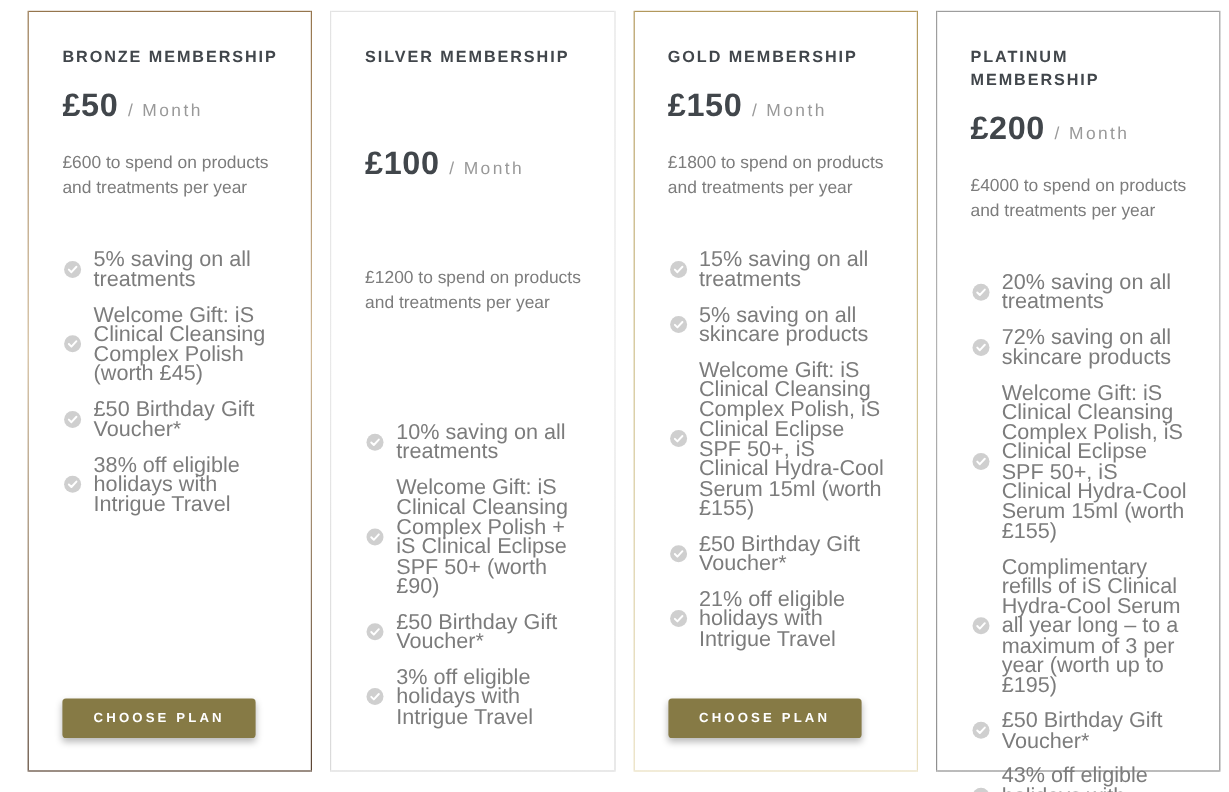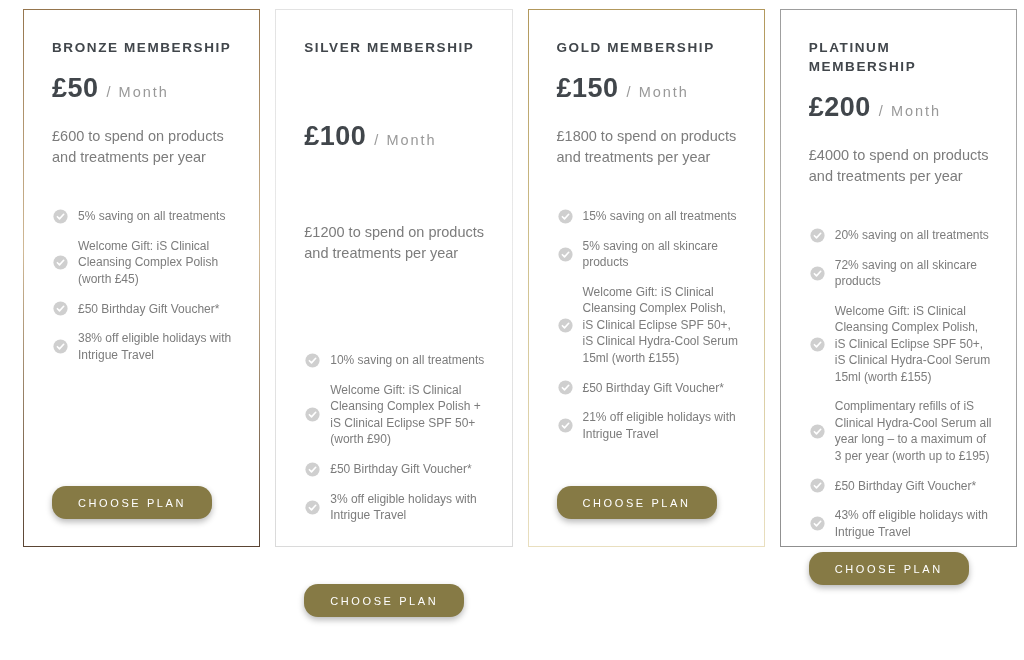--- a/index.html
+++ b/index.html
@@ -13,21 +13,21 @@
     overflow: hidden;
   }
   .cards {
     display: flex;
     gap: 15px;
     padding: 9px 7px 0 23px;
     align-items: flex-start;
   }
   .card {
     flex: 1 1 0;
-    height: 538px;
+    height: 634px;
     background: var(--card-bg, #ffffff);
     border: 1px solid #cccccc;
     border-image-slice: 1;
     padding: 29px 24px 27px 28px;
     display: flex;
     flex-direction: column;
   }
   .title {
     margin: 0 0 15px 0;
     font-size: 13.5px;
@@ -65,43 +65,43 @@
     margin: 0 0 12px 0;
     padding: 0;
     display: flex;
     flex-direction: column;
     gap: 13px;
   }
   .feature {
     display: flex;
     align-items: center;
     gap: 9px;
-    font-size: 12px;
+    font-size: 18px;
     line-height: 16.5px;
     color: var(--body, #7c7c7c);
   }
   .check {
     flex: 0 0 auto;
     width: 17px;
     height: 17px;
     display: inline-flex;
   }
   .check svg { width: 17px; height: 17px; }
   .check circle { fill: var(--check, #cfcfcf); }
   .choose-btn {
     margin-top: auto;
     align-self: flex-start;
     background: var(--btn-bg, #867a45);
     color: var(--btn-text, #ffffff);
     border: none;
-    border-radius: 14px;
+    border-radius: 3px;
     padding: 11px 26px 10px 26px;
     font-family: inherit;
     font-size: 11px;
-    font-weight: normal;
+    font-weight: bold;
     letter-spacing: 2.6px;
     text-transform: uppercase;
     box-shadow: 0 3px 6px rgba(0,0,0,0.28);
     cursor: pointer;
   }
 </style>
 </head>
 <body>
 
 <main class="cards" id="cards">

